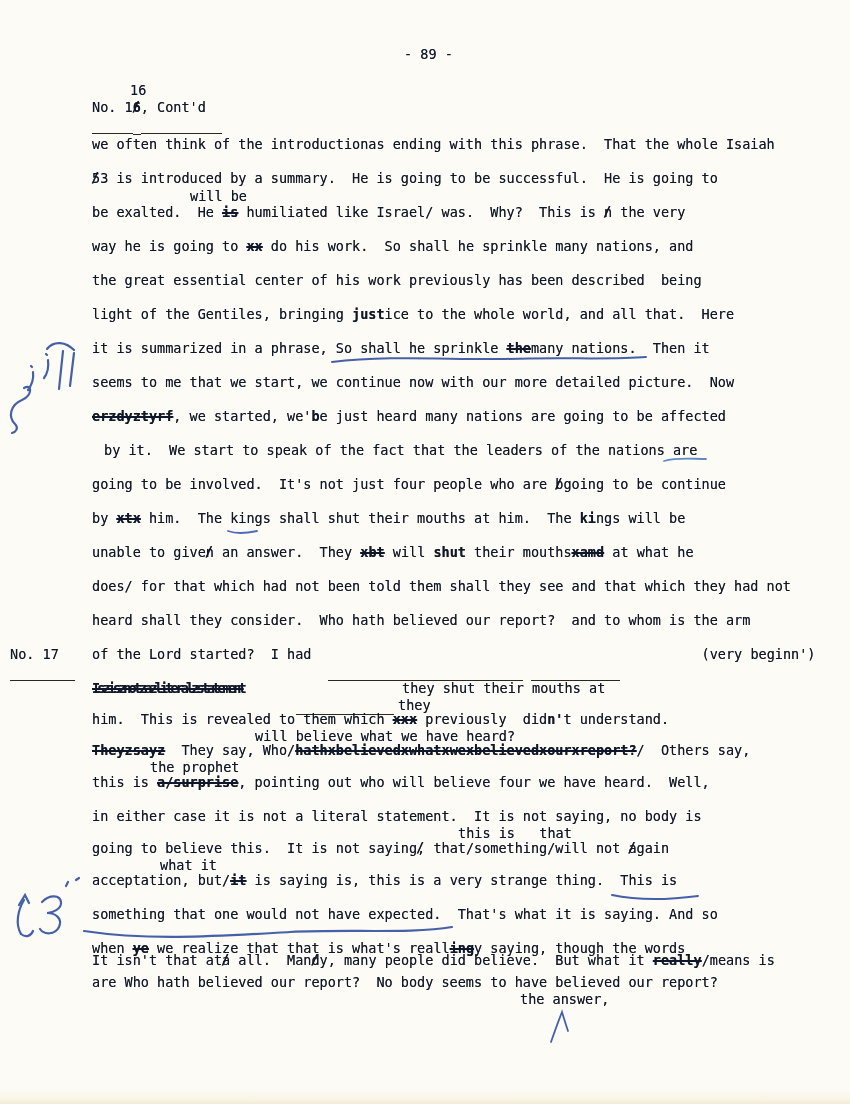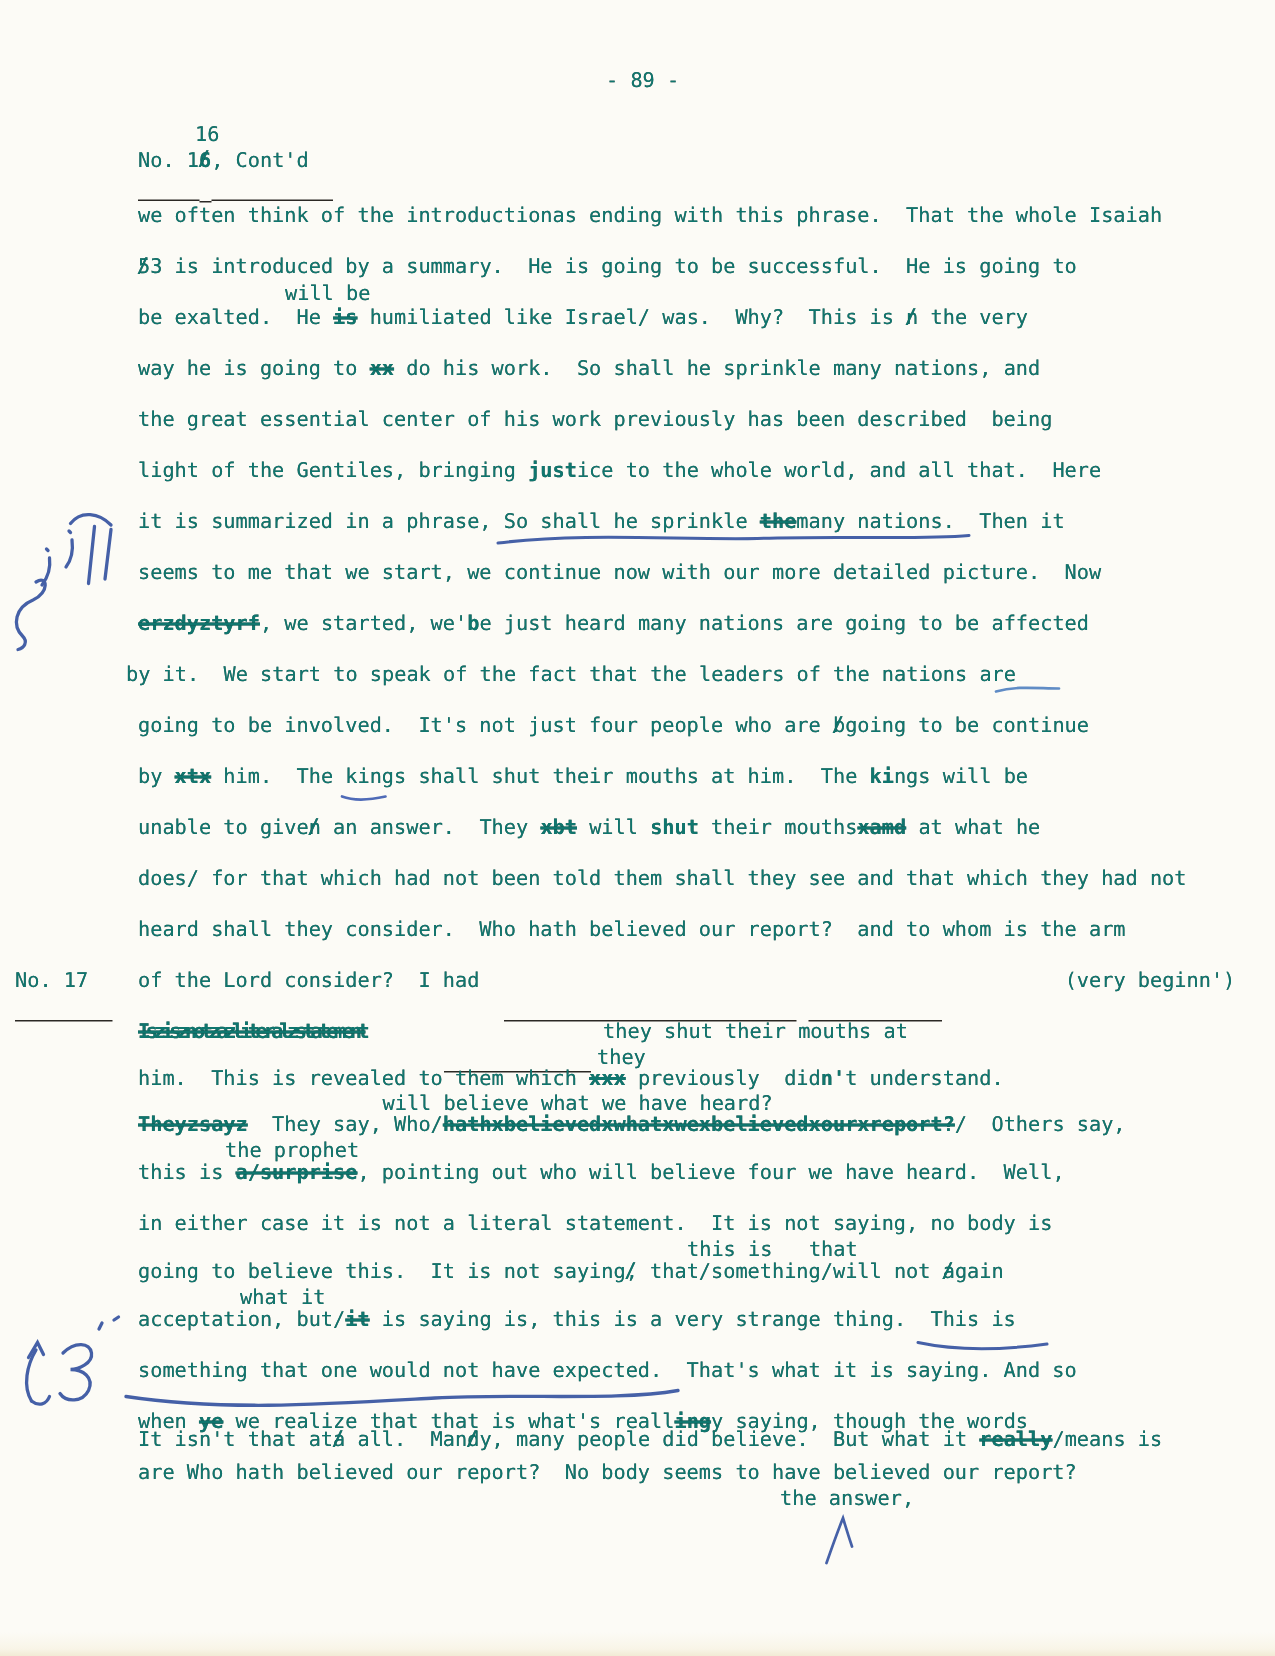--- a/index.html
+++ b/index.html
@@ -5,21 +5,21 @@
   html,body{margin:0;padding:0;}
   body{width:850px;height:1104px;position:relative;overflow:hidden;
        background:#fcfbf6;font-family:"DejaVu Sans Mono",monospace;}
   .paper{position:absolute;inset:0;}
   
   .paper::after{content:"";position:absolute;left:0;right:0;bottom:0;height:16px;
        background:linear-gradient(to bottom, rgba(250,248,240,0) 0%,
                   rgba(240,230,198,0.30) 70%, rgba(229,215,172,0.45) 100%);}
   .line{position:absolute;white-space:pre;
         font:13.5px/17px "DejaVu Sans Mono",monospace;
-        color:#0f766e;text-shadow:0 0 .4px rgba(25,22,18,.65);}
+        color:#0f172a;text-shadow:0 0 .4px rgba(25,22,18,.65);}
   .b{font-weight:700;}
   .x{font-weight:700;text-decoration:line-through;text-decoration-thickness:1.6px;}
   .xt{letter-spacing:-2.9px;margin-right:4px;}
   .sl{position:relative;display:inline-block;}
   .sl::after{content:"/";position:absolute;left:-1px;top:-1px;font-weight:600;}
   .u{border-bottom:1.6px solid #2b2824;padding-bottom:18px;}
   svg.ink{position:absolute;inset:0;pointer-events:none;}
 </style>
 </head>
 <body>
@@ -34,28 +34,28 @@
       <div class="line" style="top: 136px; left: 92px;"><span>we often think of the introductionas ending with this phrase.  That the whole Isaiah</span></div>
       <div class="line" style="top: 170px; left: 92px;"><span class="sl">5</span><span>3 is introduced by a summary.  He is going to be successful.  He is going to</span></div>
       <div class="line" style="top: 188px; left: 190px;"><span>will be</span></div>
       <div class="line" style="top: 204px; left: 92px;"><span>be exalted.  He </span><span class="x">is</span><span> humiliated like Israel/ was.  Why?  This is </span><span class="sl">n</span><span> the very</span></div>
       <div class="line" style="top: 238px; left: 92px;"><span>way he is going to </span><span class="x">xx</span><span> do his work.  So shall he sprinkle many nations, and</span></div>
       <div class="line" style="top: 272px; left: 92px;"><span>the great essential center of his work previously has been described  being</span></div>
       <div class="line" style="top: 306px; left: 92px;"><span>light of the Gentiles, bringing </span><span class="b">just</span><span>ice to the whole world, and all that.  Here</span></div>
       <div class="line" style="top: 340px; left: 92px;"><span>it is summarized in a phrase, So shall he sprinkle </span><span class="x">the</span><span>many nations.  Then it</span></div>
       <div class="line" style="top: 374px; left: 92px;"><span>seems to me that we start, we continue now with our more detailed picture.  Now</span></div>
       <div class="line" style="top: 408px; left: 92px;"><span class="x">erzdyztyrf</span><span>, we started, we'</span><span class="b">b</span><span>e just heard many nations are going to be affected</span></div>
-      <div class="line" style="top: 442px; left: 84px;"><span>by it.  We start to speak of the fact that the leaders of the nations are</span></div>
+      <div class="line" style="top: 442px; left: 104px;"><span>by it.  We start to speak of the fact that the leaders of the nations are</span></div>
       <div class="line" style="top: 476px; left: 92px;"><span>going to be involved.  It's not just four people who are </span><span class="sl">b</span><span>going to be continue</span></div>
       <div class="line" style="top: 510px; left: 92px;"><span>by </span><span class="x">xtx</span><span> him.  The kings shall shut their mouths at him.  The </span><span class="b">ki</span><span>ngs will be</span></div>
       <div class="line" style="top: 544px; left: 92px;"><span>unable to give</span><span class="sl">n</span><span> an answer.  They </span><span class="x">xbt</span><span> will </span><span class="b">shut</span><span> their mouths</span><span class="x">xamd</span><span> at what he</span></div>
       <div class="line" style="top: 578px; left: 92px;"><span>does/ for that which had not been told them shall they see and that which they had not</span></div>
       <div class="line" style="top: 612px; left: 92px;"><span>heard shall they consider.  Who hath believed our report?  and to whom is the arm</span></div>
       <div class="line" style="top: 646px; left: 10px;"><span class="u">No. 17  </span></div>
-      <div class="line" style="top: 646px; left: 92px;"><span>of the Lord consider?  I had  </span><span class="u">                        </span><span> </span><span class="u">           </span><span>          </span><span>(very beginn')</span></div>
+      <div class="line" style="top: 646px; left: 92px;"><span>of the Lord started?  I had  </span><span class="u">                        </span><span> </span><span class="u">           </span><span>          </span><span>(very beginn')</span></div>
       <div class="line" style="top: 680px; left: 92px;"><span class="x xt">Iszisznotzazliteralzstatement</span><span>      </span><span class="u">            </span><span> they shut their mouths at</span></div>
       <div class="line" style="top: 697px; left: 398px;"><span>they</span></div>
       <div class="line" style="top: 711px; left: 92px;"><span>him.  This is revealed to them which </span><span class="x">xxx</span><span> previously  did</span><span class="b">n'</span><span>t understand.</span></div>
       <div class="line" style="top: 728px; left: 255px;"><span>will believe what we have heard?</span></div>
       <div class="line" style="top: 742px; left: 92px;"><span class="x">Theyzsayz</span><span>  They say, Who/</span><span class="x">hathxbelievedxwhatxwexbelievedxourxreport?</span><span>/  Others say,</span></div>
       <div class="line" style="top: 759px; left: 150px;"><span>the prophet</span></div>
       <div class="line" style="top: 774px; left: 92px;"><span>this is </span><span class="x">a/surprise</span><span>, pointing out who will believe four we have heard.  Well,</span></div>
       <div class="line" style="top: 808px; left: 92px;"><span>in either case it is not a literal statement.  It is not saying, no body is</span></div>
       <div class="line" style="top: 825px; left: 430px; margin-left: 28px;"><span>this is   that</span></div>
       <div class="line" style="top: 840px; left: 92px;"><span>going to believe this.  It is not saying</span><span class="sl">,</span><span> that/something/will not </span><span class="sl">a</span><span>gain</span></div>

